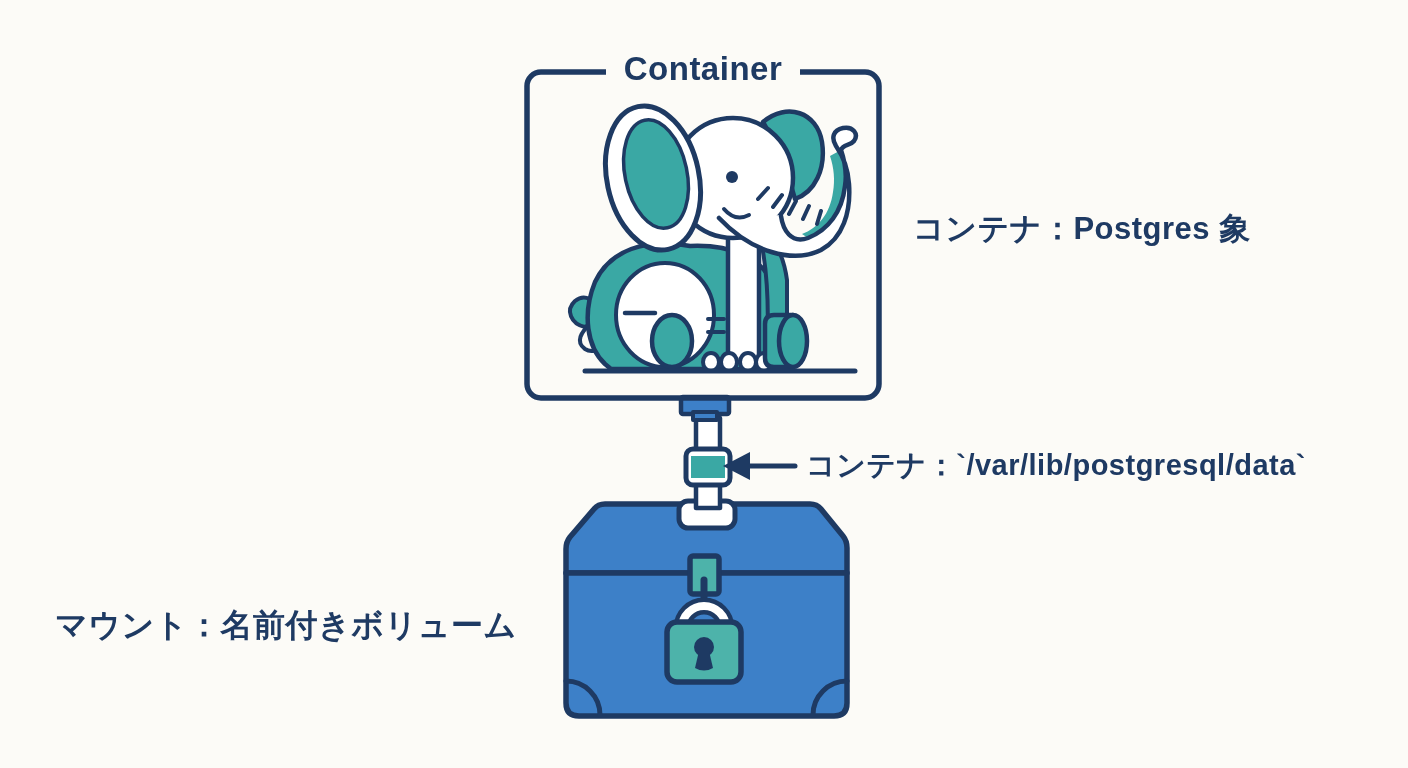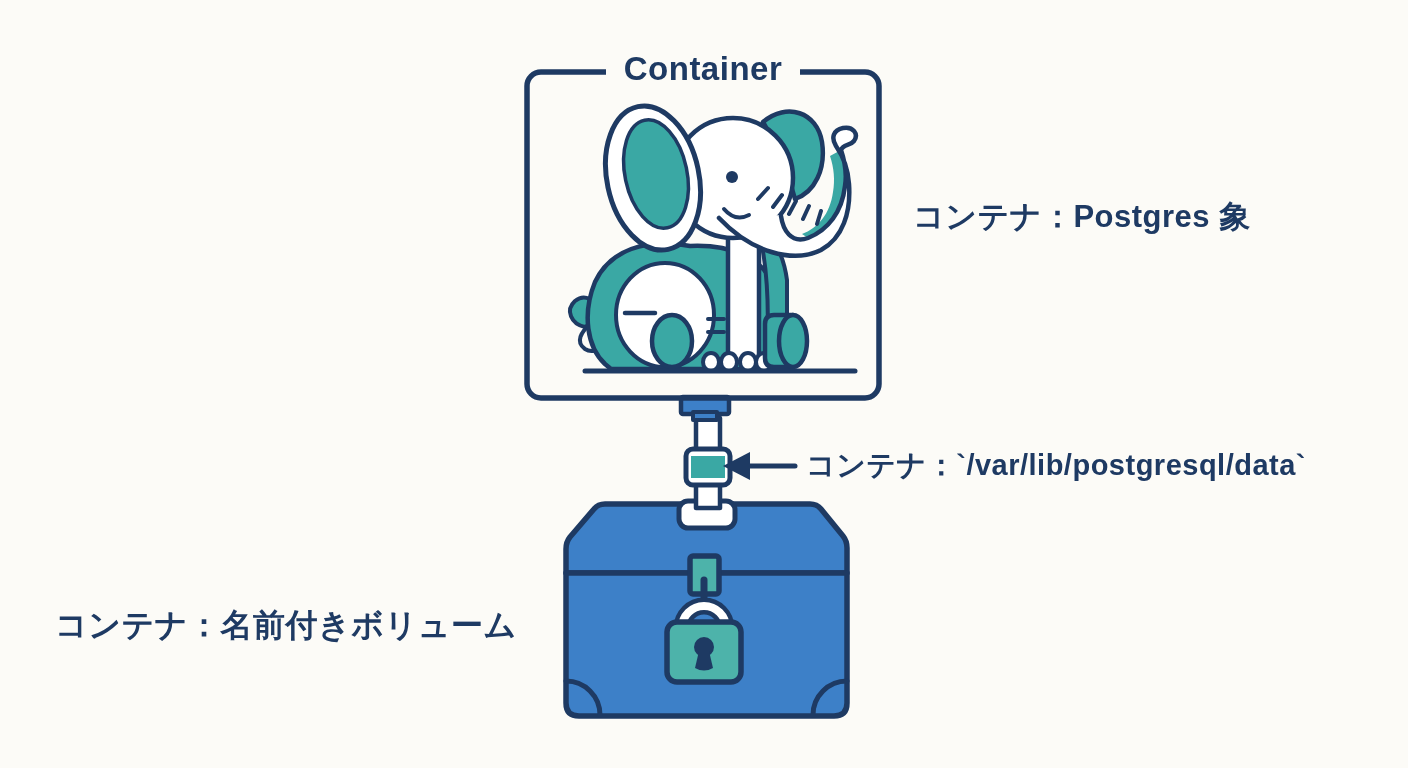--- a/index.html
+++ b/index.html
@@ -42,21 +42,21 @@
     top:50px;left:0;width:100%;
     text-align:center;
   }
   .label-container-box span{
     display:inline-block;
     background:var(--c-bg);
     padding:0 18px;
     font-size:33px;
     transform:translateX(-1px);
   }
-  .label-container-annotation{left:913px;top:196px;font-size:31px;}
+  .label-container-annotation{left:913px;top:208px;font-size:31px;}
   .label-mount-annotation{left:806px;top:446px;font-size:29px;}
   .label-volume-annotation{left:55px;top:604px;font-size:32px;}
 </style>
 </head>
 <body>
 
 <div class="stage">
 
   <svg width="1408" height="768" viewBox="0 0 1408 768">
 
@@ -144,15 +144,15 @@
   </svg>
 
   <div class="label label-container-box">
     <span>Container</span>
   </div>
 
   <div class="label label-container-annotation">コンテナ：Postgres 象</div>
 
   <div class="label label-mount-annotation">コンテナ：`/var/lib/postgresql/data`</div>
 
-  <div class="label label-volume-annotation">コンテナ：名前付きボリューム</div>
+  <div class="label label-volume-annotation">マウント：名前付きボリューム</div>
 
 </div>
 
 </body></html>

